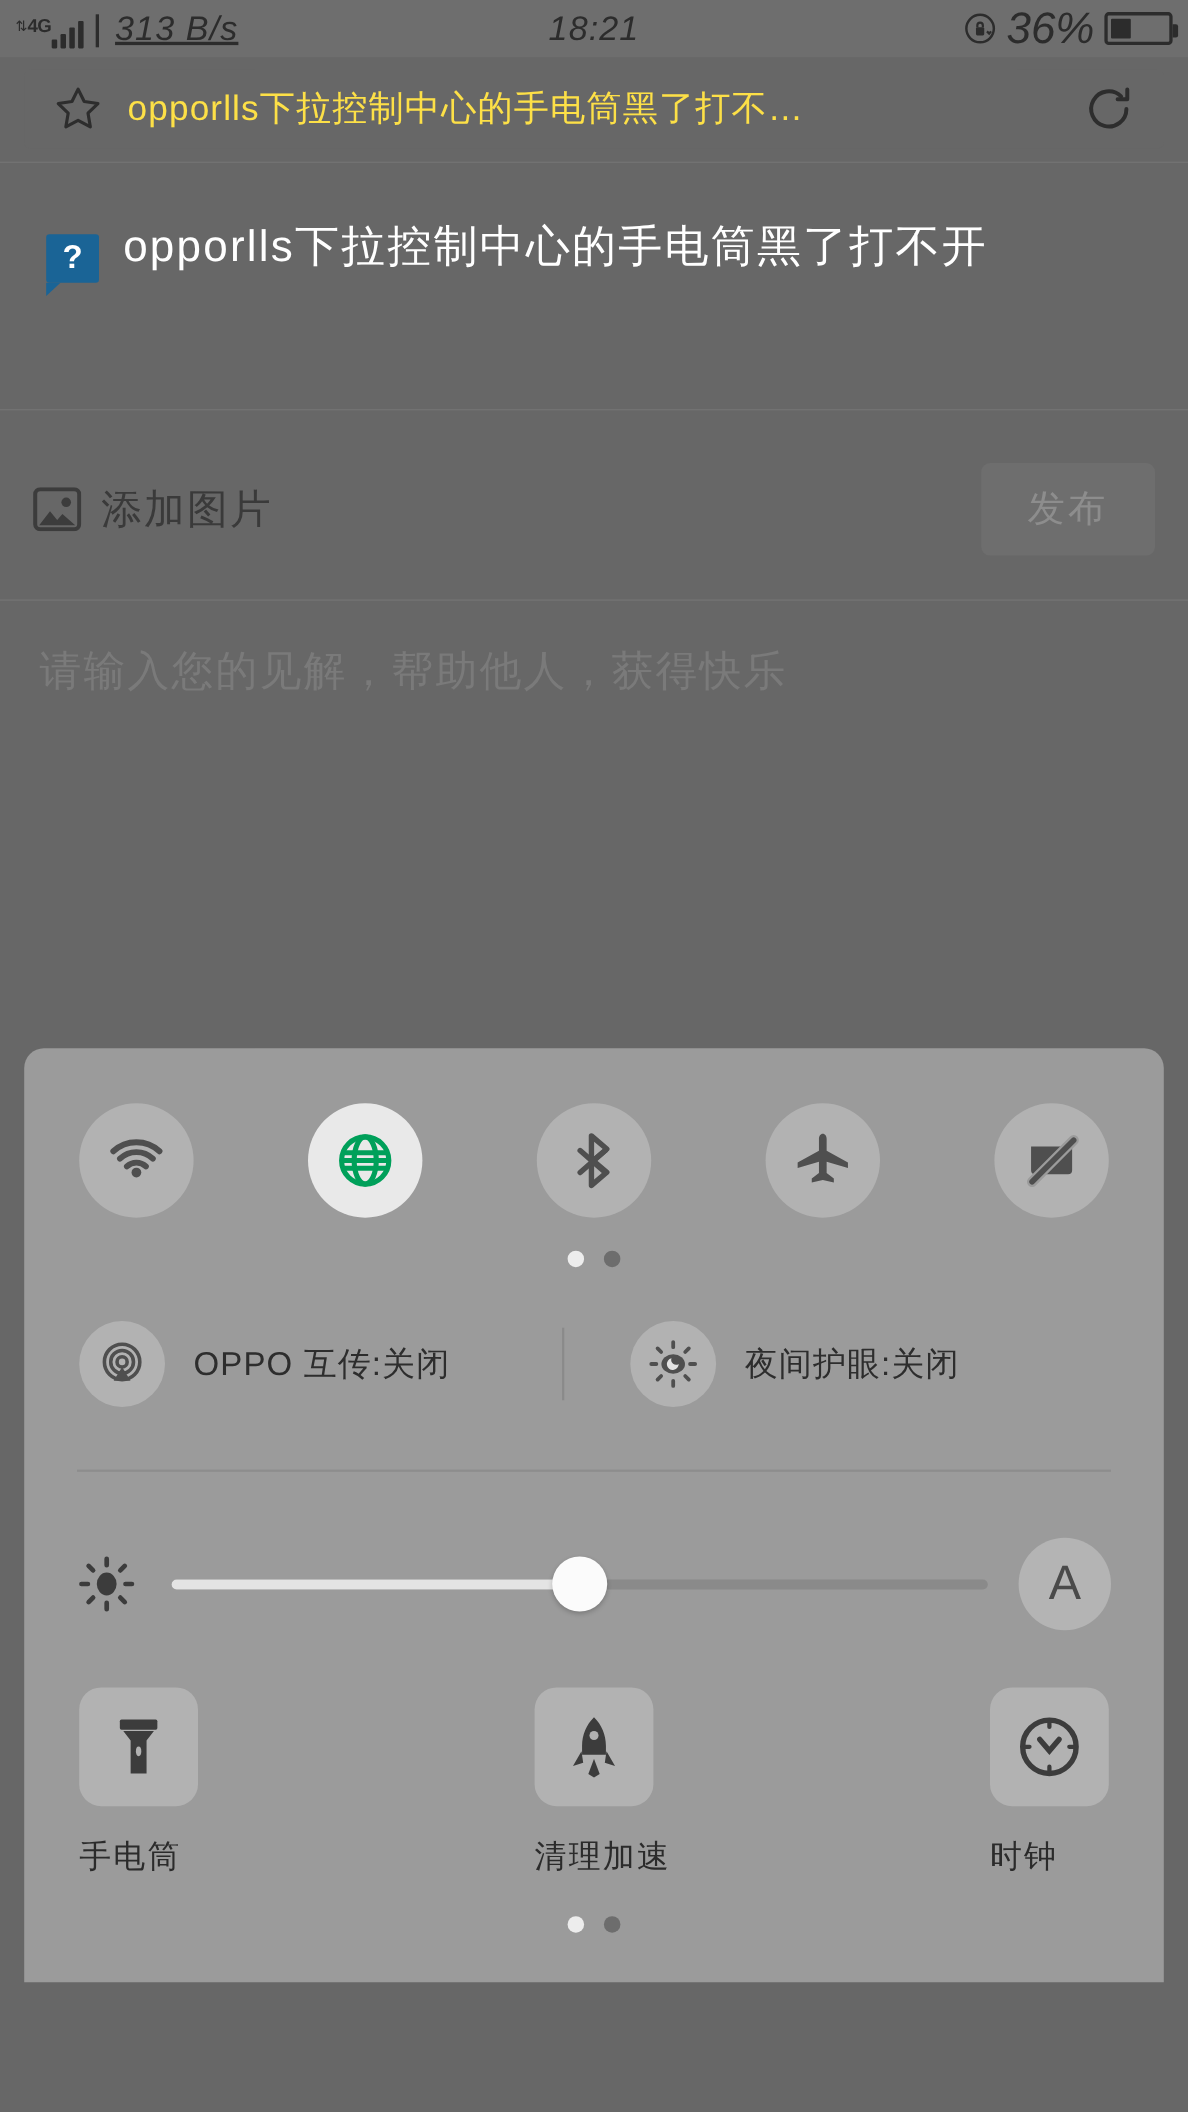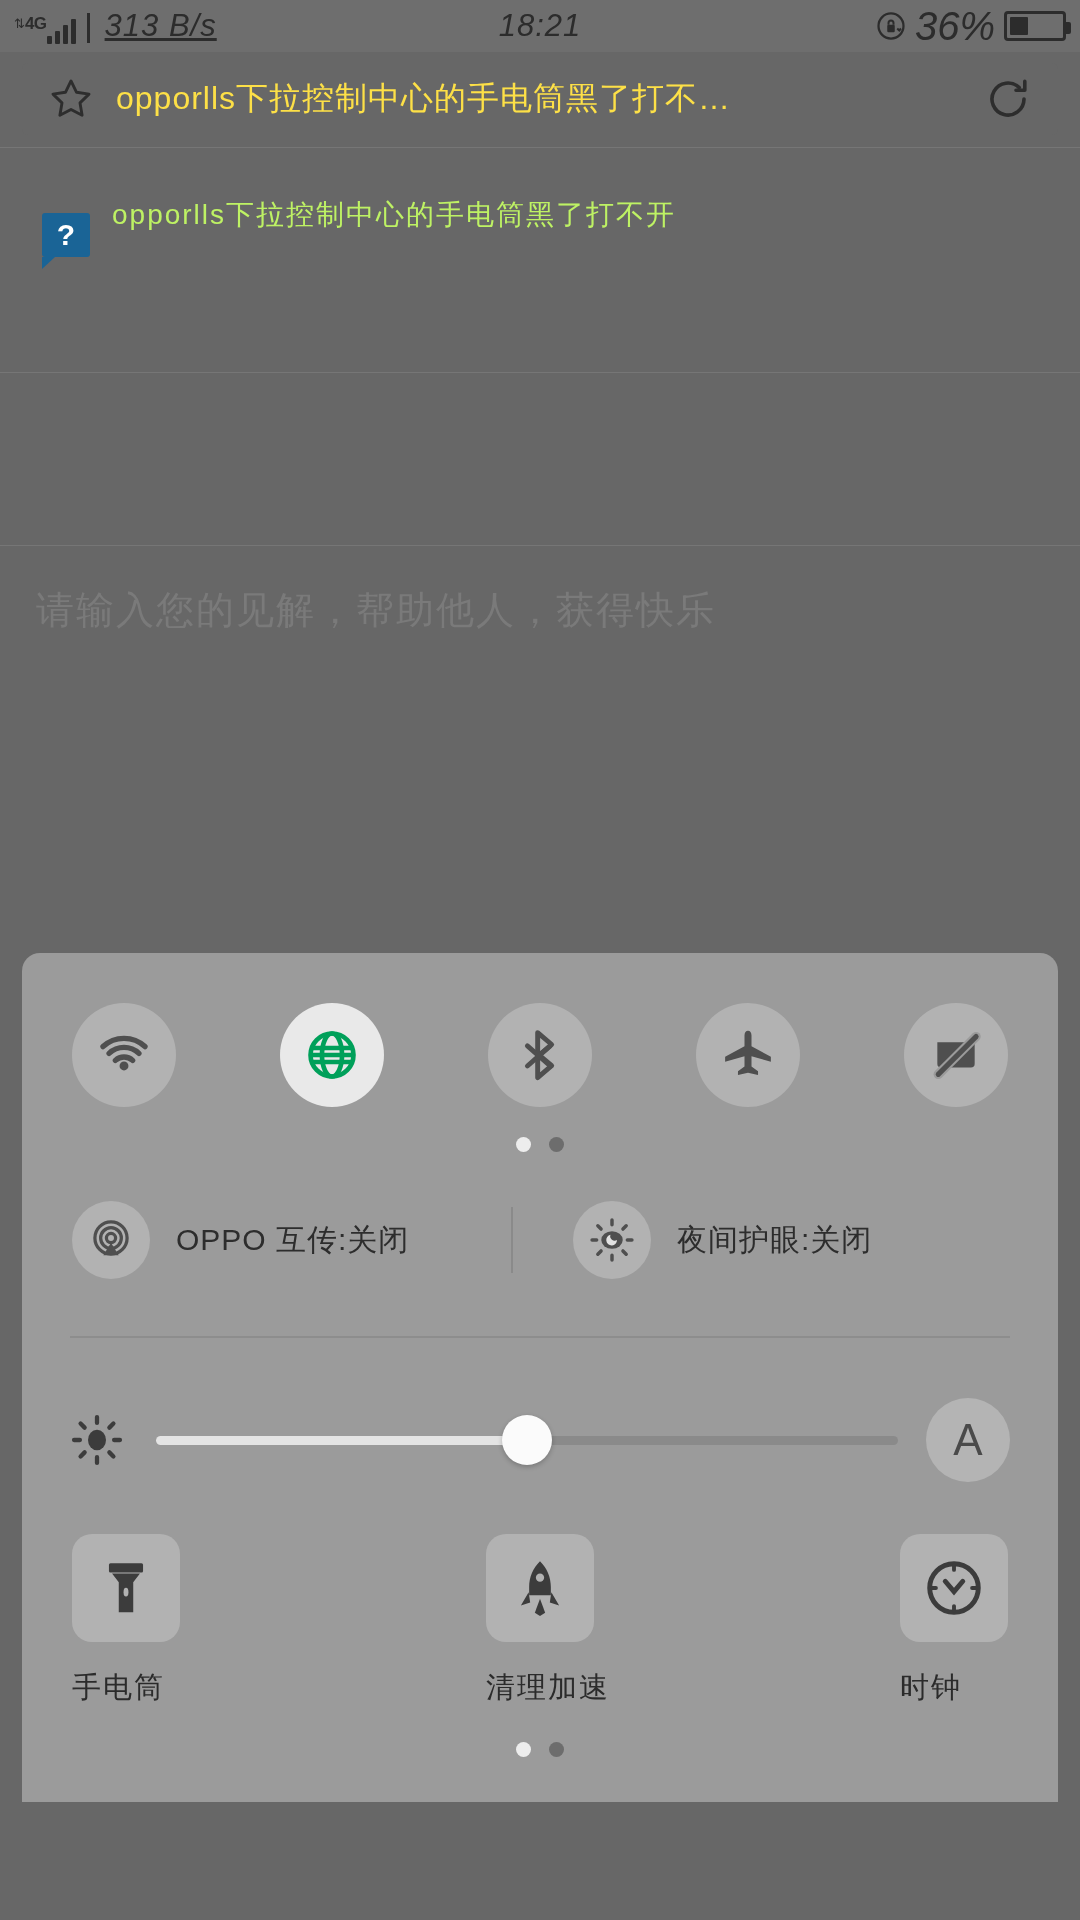--- a/index.html
+++ b/index.html
@@ -70,21 +70,21 @@
   .refresh-icon { width:48px; height:48px; flex:0 0 48px; }
 
   .hdivider { position:absolute; left:0; width:1080px; height:1px; background:#767676; }
 
   
   #question-block {
     position:absolute; top:175px; left:0; width:1080px;
     padding:20px 34px 22px 34px;
   }
   #question-title {
-    color:#bef264; font-size:28px; line-height:1.45; letter-spacing:2px;
+    color:#ffffff; font-size:40px; line-height:1.45; letter-spacing:2px;
     text-indent:78px;
   }
   .q-badge {
     position:absolute; left:42px; top:38px;
     width:48px; height:44px; background:#1a6496;
     border-radius:3px; color:#fff; font-size:30px; font-weight:700;
     display:flex; align-items:center; justify-content:center;
   }
   .q-badge:after {
     content:""; position:absolute; left:0; bottom:-12px;
@@ -228,20 +228,29 @@
 
   <div class="hdivider" style="top:147px;"></div>
 
   <div id="question-block">
     <div class="q-badge">?</div>
     <div id="question-title">opporlls下拉控制中心的手电筒黑了打不开</div>
   </div>
 
   <div class="hdivider" style="top:372px;"></div>
 
+  <div id="compose-row">
+    <svg class="img-icon" viewBox="0 0 24 22">
+      <rect x="1" y="1" width="22" height="20" rx="2.5" fill="none" stroke="#3c3c3c" stroke-width="2"></rect>
+      <circle cx="16.5" cy="7.5" r="2.4" fill="#3c3c3c"></circle>
+      <path d="M3 19l5.4-7 3.6 4.4 2.6-3 6.4 5.6z" fill="#3c3c3c"></path>
+    </svg>
+    <div id="add-image-label">添加图片</div>
+    <div id="publish-button">发布</div>
+  </div>
 
   <div class="hdivider" style="top:545px;"></div>
 
   <div id="answer-placeholder">请输入您的见解，帮助他人，获得快乐</div>
 </div>
 
 <div id="control-center">
 
   <div id="toggle-row">
 

